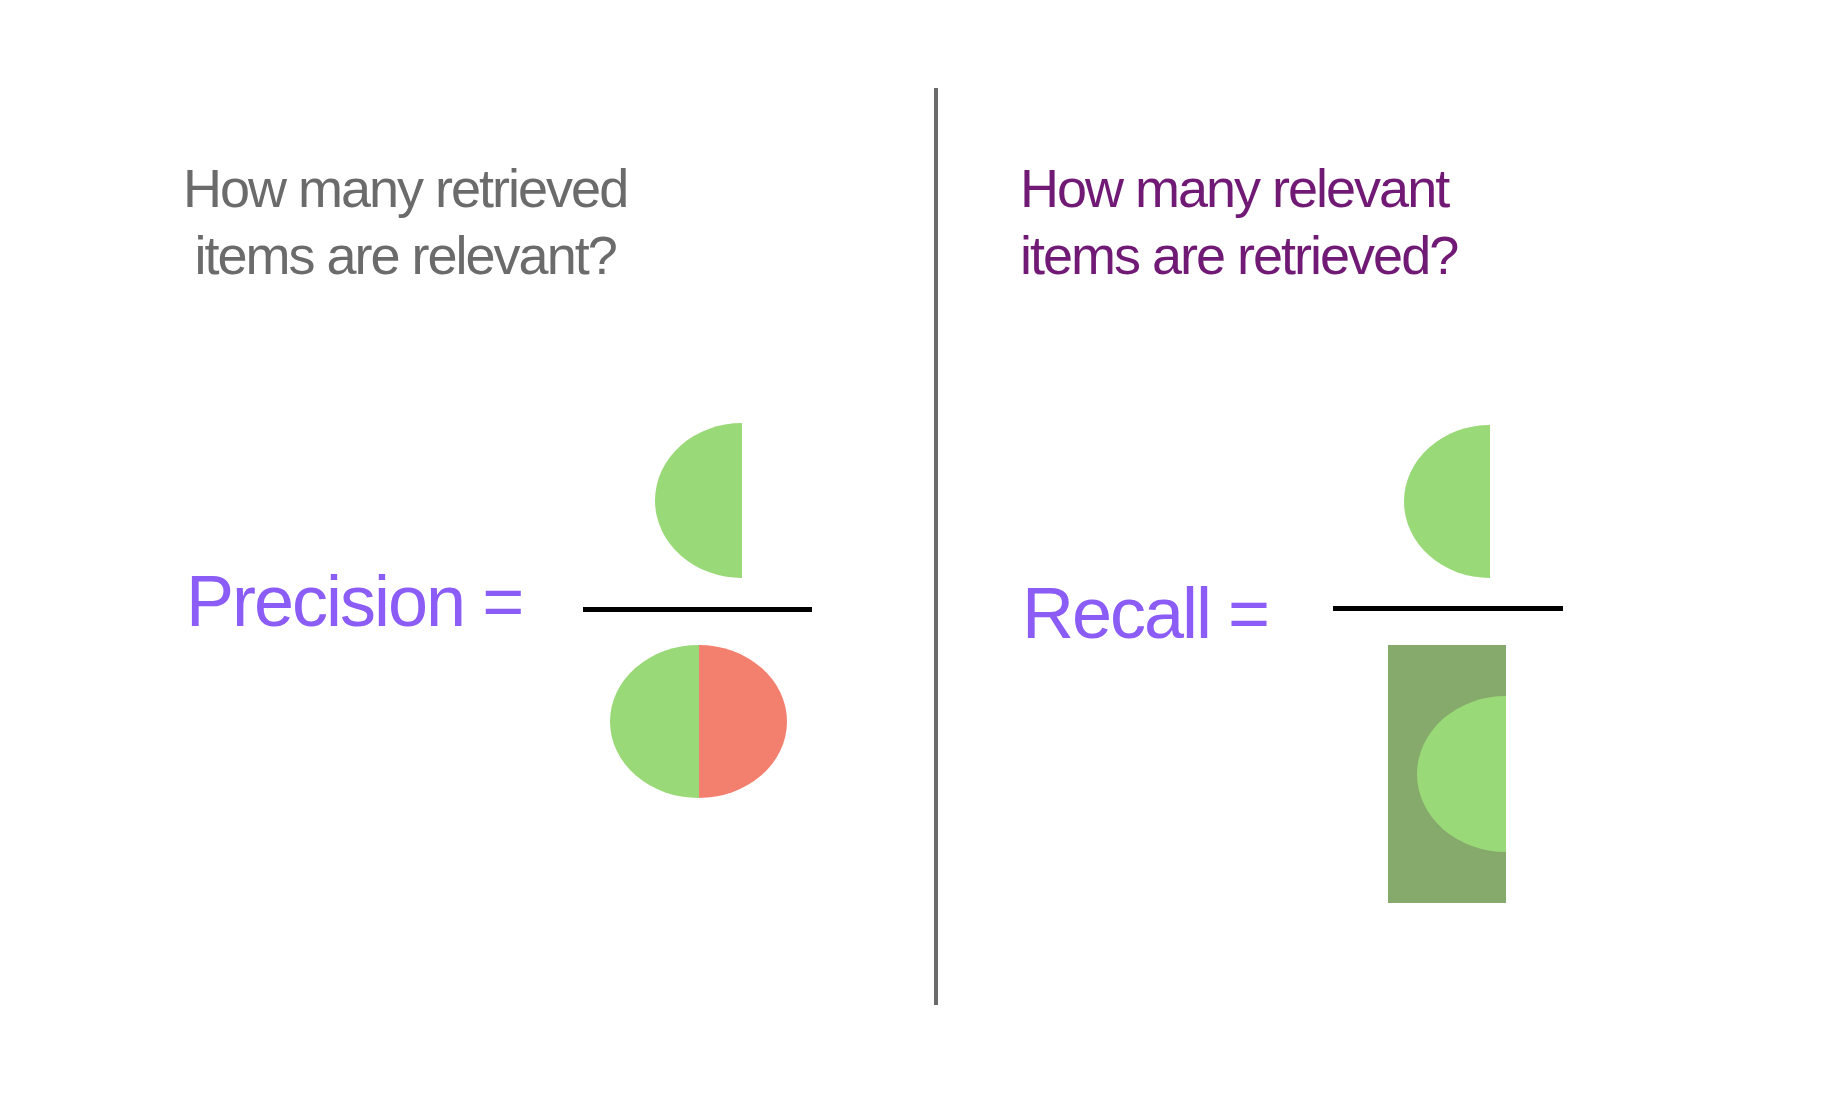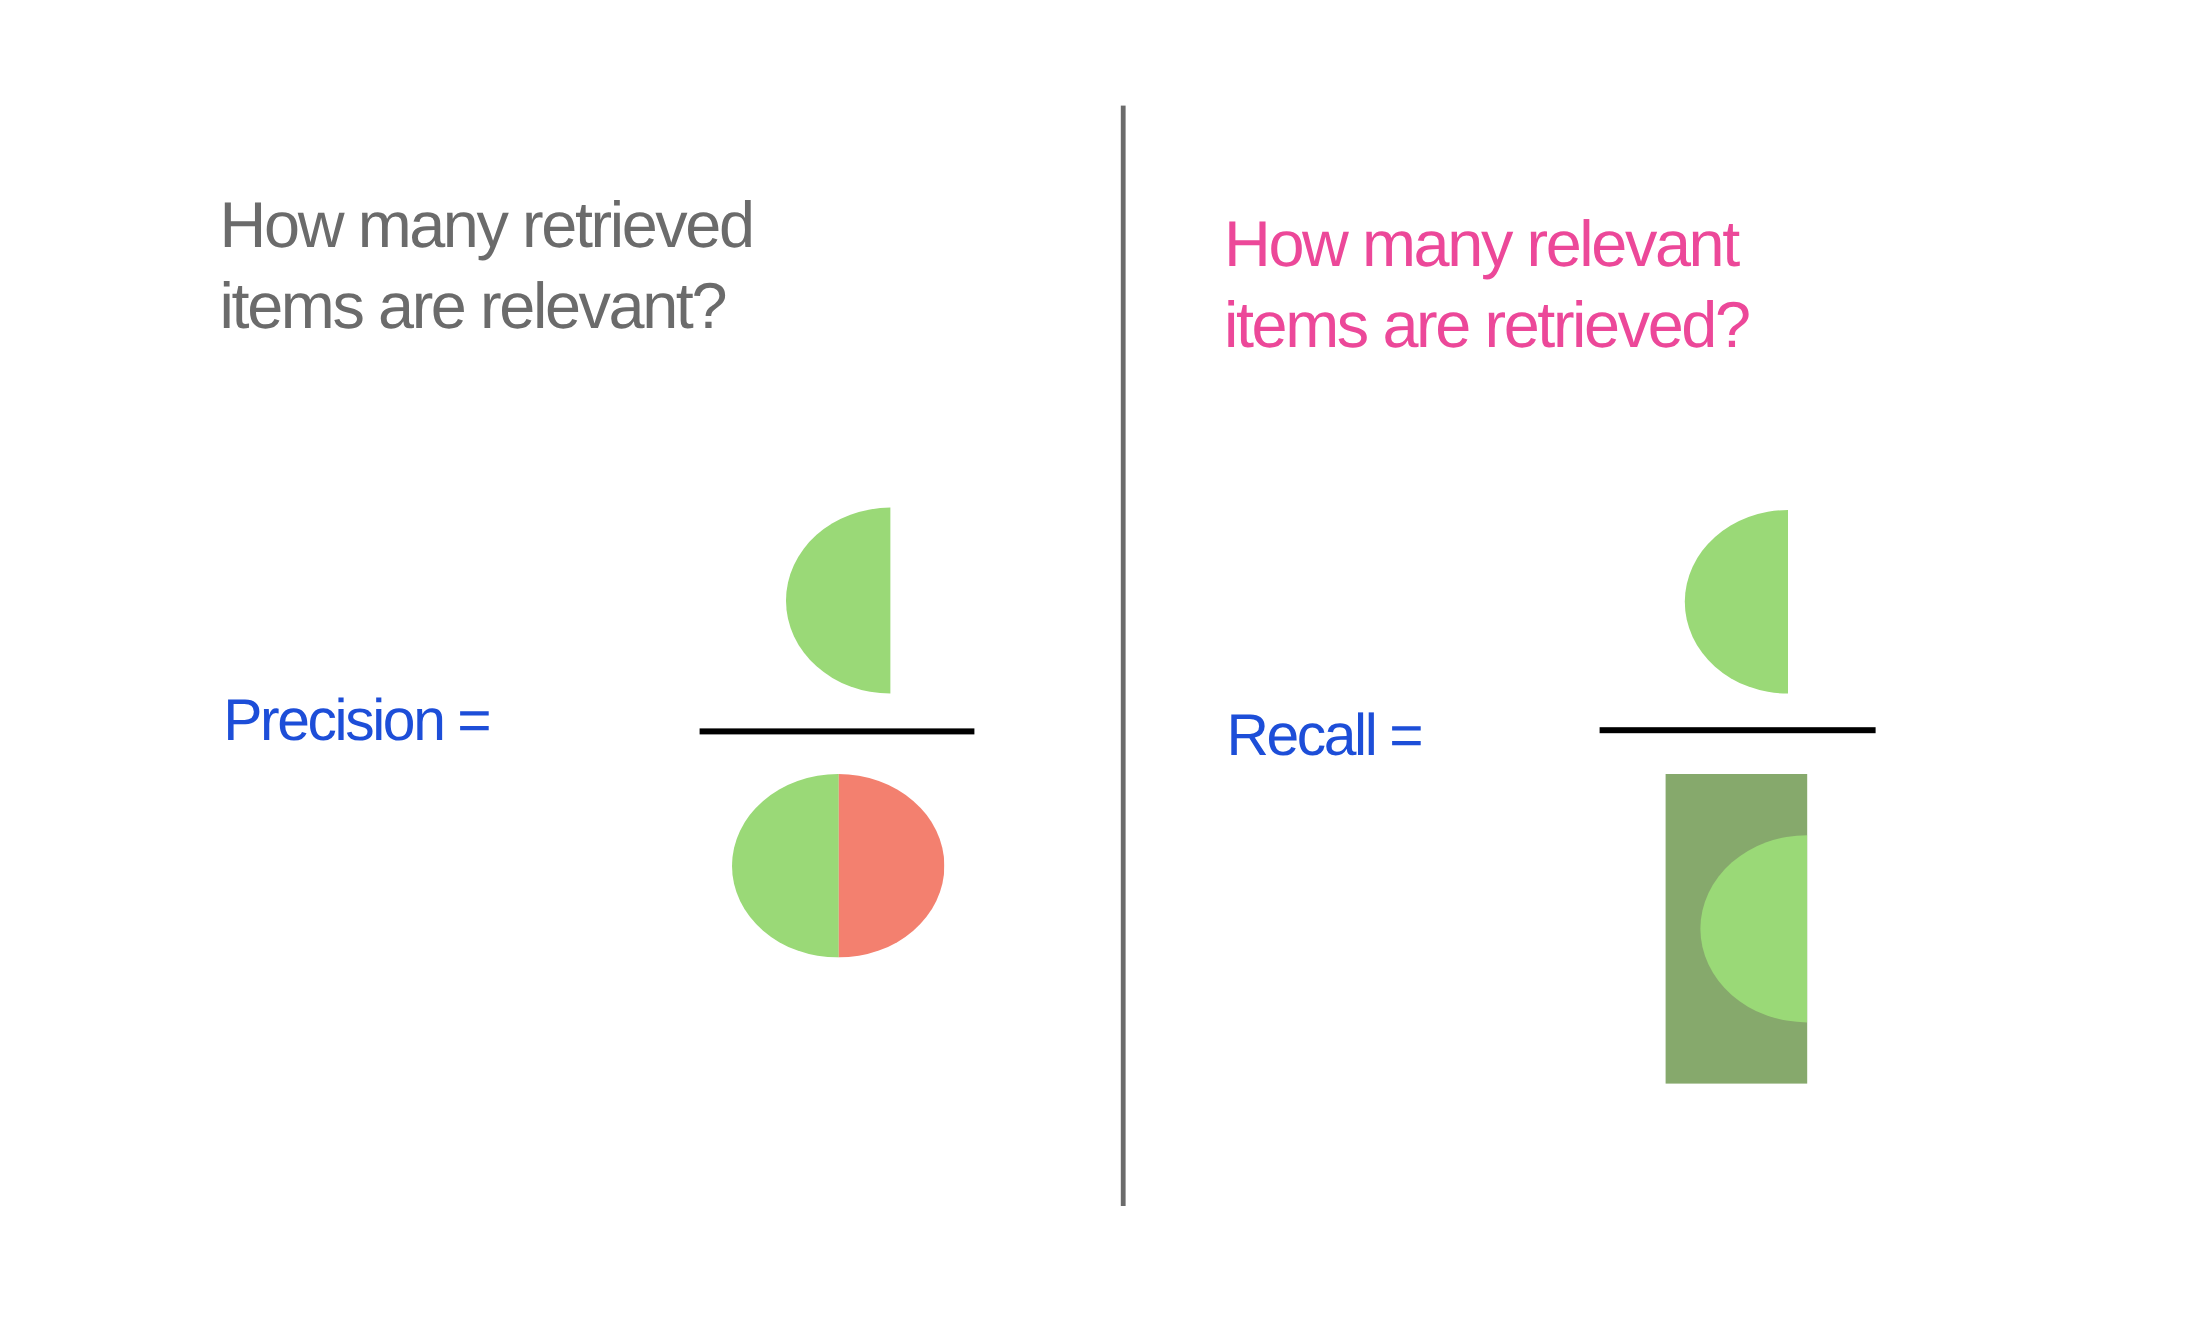--- a/index.html
+++ b/index.html
@@ -20,24 +20,24 @@
     position: absolute;
     font-size: 54px;
     line-height: 67px;
     letter-spacing: -2px;
     white-space: pre-line;
   }
   .q-left  { left: 183px;  top: 155px; }
   .q-right { left: 1020px; top: 155px; }
   .eq-label {
     position: absolute;
-    font-size: 49px;
+    font-size: 72px;
     line-height: 72px;
     letter-spacing: -2px;
-    color: #1d4ed8;
+    color: #8b5cf6;
     white-space: nowrap;
   }
   .lbl-left  { left: 186px;  top: 565px; }
   .lbl-right { left: 1022px; top: 577px; }
   
   .divider {
     position: absolute;
     left: 934px;
     top: 88px;
     width: 4px;
@@ -85,39 +85,39 @@
     height: 156px;
     border-radius: 100% 0 0 100% / 50% 0 0 50%;
   }
 </style>
 </head>
 <body>
 
 <div class="canvas">
 
   <section>
-    <div class="question q-left" style="color: rgb(107, 107, 107);">How many retrieved
+    <div class="question q-left" style="color: rgb(107, 107, 107); text-align: center;">How many retrieved
 items are relevant?</div>
 
     <div class="eq-label lbl-left">Precision =</div>
 
     <div class="half-ellipse num-left" style="background: rgb(154, 217, 119);"></div>
 
     <div class="frac-bar bar-left"></div>
 
     <div class="denom-ellipse">
       <div class="half" style="background: rgb(154, 217, 119);"></div>
       <div class="half" style="background: rgb(243, 128, 111);"></div>
     </div>
   </section>
 
   <div class="divider" style="background: rgb(107, 107, 107);"></div>
 
   <section>
-    <div class="question q-right" style="color: #ec4899; margin-top: 16px;">How many relevant
+    <div class="question q-right" style="color: #701a75;">How many relevant
 items are retrieved?</div>
 
     <div class="eq-label lbl-right">Recall =</div>
 
     <div class="half-ellipse num-right" style="background: rgb(154, 217, 119);"></div>
 
     <div class="frac-bar bar-right"></div>
 
     <div class="denom-rect" style="background: rgb(134, 169, 108);">
       <div class="inner-half" style="background: rgb(154, 217, 119);"></div>

